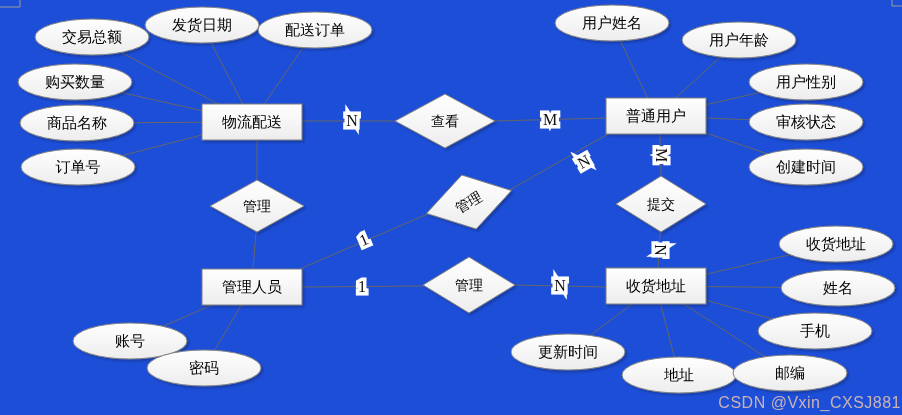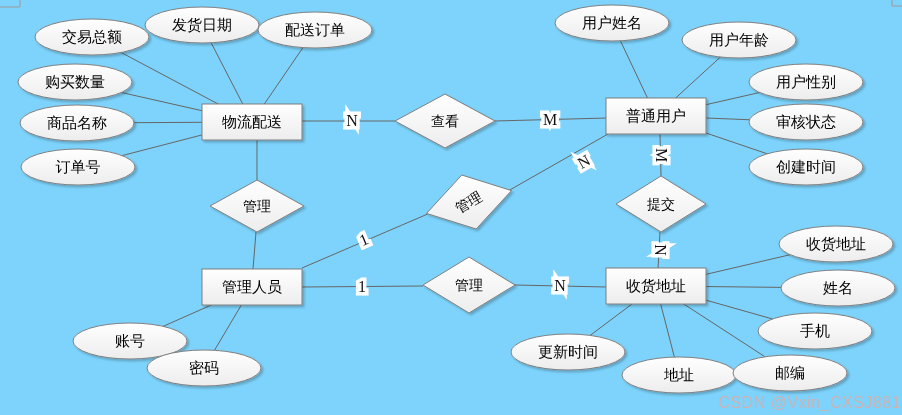--- a/index.html
+++ b/index.html
@@ -1,20 +1,20 @@
 <!DOCTYPE html>
 <html><head>
 <meta charset="utf-8">
 <style>
   html, body { margin: 0; padding: 0; background: #ffffff; }
   .stage {
     position: relative;
     width: 902px;
     height: 415px;
-    background: #7dd3fc;
+    background: #1d4ed8;
     font-family: "Liberation Sans", "DejaVu Sans", sans-serif;
     overflow: hidden;
   }
   svg { display: block; }
   .conn { stroke: #666666; stroke-width: 1; fill: none; }
   .shape {
     fill: url(#shapeFill);
     stroke: #7f7f7f;
     stroke-width: 1;
     filter: url(#softShadow);

